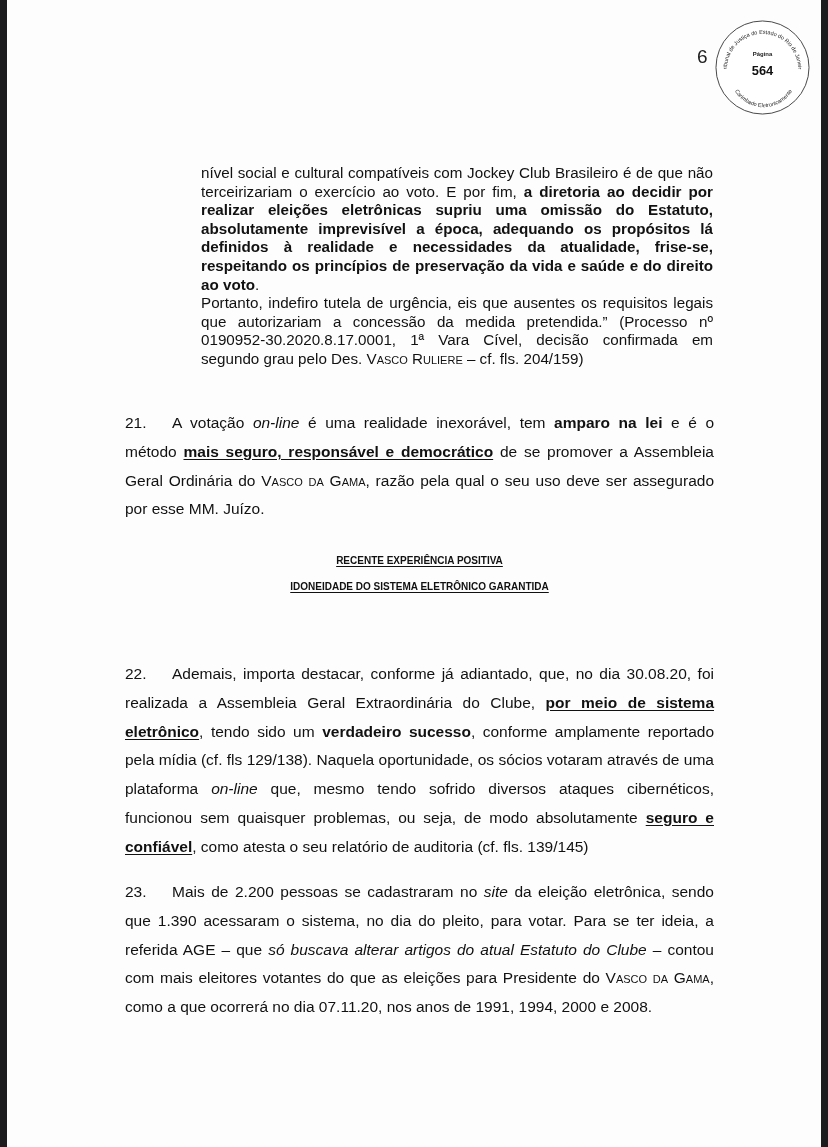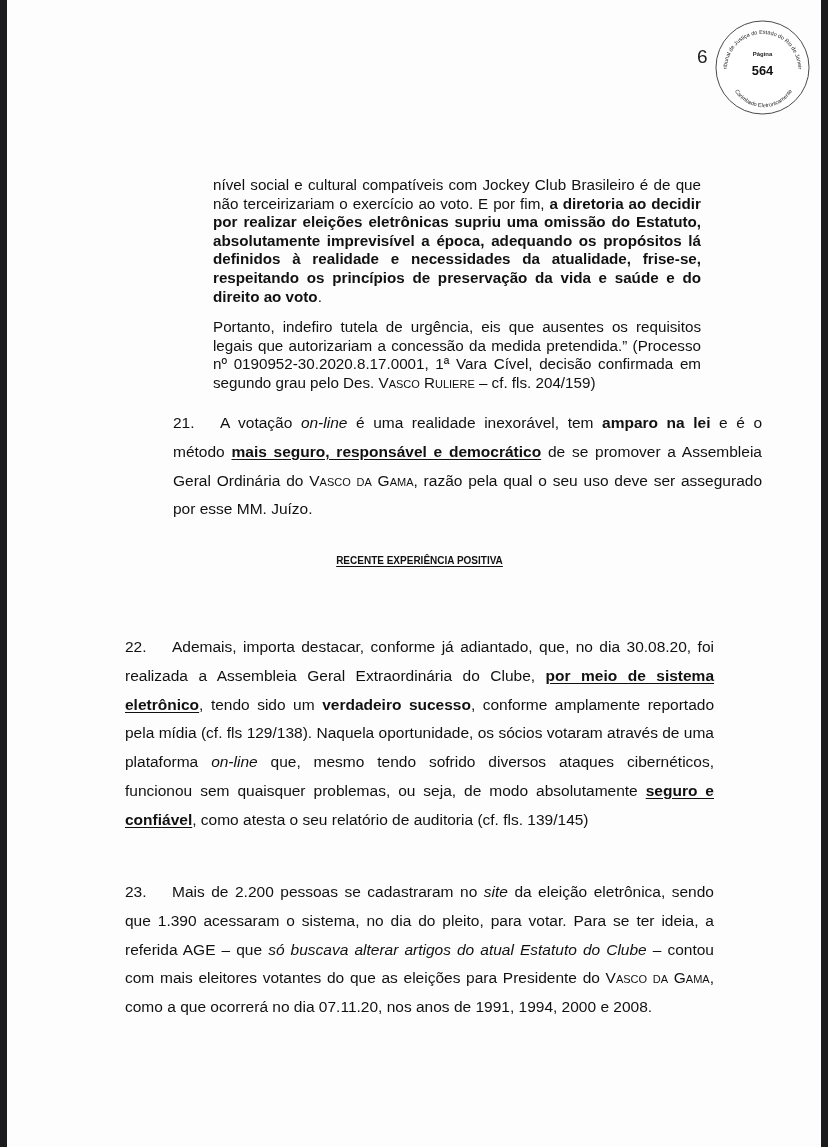--- a/index.html
+++ b/index.html
@@ -18,21 +18,21 @@
     font-size: 19px; color: #222;
   }
   .stamp {
     position: absolute; left: 706px; top: 18px; width: 99px; height: 99px;
   }
   .stamp svg { width: 100%; height: 100%; }
   .quote {
     position: absolute; left: 194px; top: 164px; width: 512px;
     font-size: 15.2px; line-height: 18.6px; text-align: justify;
   }
-  .quote p { margin: 12px; text-align: justify; }
+  .quote p { margin: 0; text-align: justify; }
   .quote p.last-left { text-align-last: left; }
   .para {
     position: absolute; left: 118px; width: 589px;
     font-size: 15.5px; line-height: 28.8px; text-align: justify;
   }
   .para .num { display: inline-block; width: 47px; }
   .sc { font-variant: small-caps; }
   b { font-weight: bold; }
   u { text-decoration: underline; text-underline-offset: 2px; }
   .heading {
@@ -64,29 +64,30 @@
         <textPath href="#arcBot" startOffset="50%" text-anchor="middle">Carimbado Eletronicamente</textPath>
       </text>
     </svg>
   </div>
 
   <div class="quote">
     <p class="last-left"><span>nível social e cultural compatíveis com Jockey Club Brasileiro é de que não terceirizariam o exercício ao voto. E por fim, </span><b>a diretoria ao decidir por realizar eleições eletrônicas supriu uma omissão do Estatuto, absolutamente imprevisível a época, adequando os propósitos lá definidos à realidade e necessidades da atualidade, frise-se, respeitando os princípios de preservação da vida e saúde e do direito ao voto</b><span>.</span></p>
     <p class="last-left"><span>Portanto, indefiro tutela de urgência, eis que ausentes os requisitos legais que autorizariam a concessão da medida pretendida.” (Processo nº 0190952-30.2020.8.17.0001, 1ª Vara Cível, decisão confirmada em segundo grau pelo Des. </span><span class="sc">Vasco Ruliere</span><span> – cf. fls. 204/159)</span></p>
   </div>
 
-  <div class="para" style="top:409px;margin-left:48px;">
+  <div class="para" style="top:409px;">
     <span class="num">21.</span><span>A votação </span><i>on-line</i><span> é uma realidade inexorável, tem </span><b>amparo na lei</b><span> e é o método </span><b><u>mais seguro, responsável e democrático</u></b><span> de se promover a Assembleia Geral Ordinária do </span><span class="sc">Vasco da Gama</span><span>, razão pela qual o seu uso deve ser assegurado por esse MM. Juízo.</span>
   </div>
 
   <div class="heading" style="top:548px;">
     <div><span>RECENTE EXPERIÊNCIA POSITIVA</span></div>
+    <div><span>IDONEIDADE DO SISTEMA ELETRÔNICO GARANTIDA</span></div>
   </div>
 
-  <div class="para" style="top:633px;">
+  <div class="para" style="top:660px;">
     <span class="num">22.</span><span>Ademais, importa destacar, conforme já adiantado, que, no dia 30.08.20, foi realizada a Assembleia Geral Extraordinária do Clube, </span><b><u>por meio de sistema eletrônico</u></b><span>, tendo sido um </span><b>verdadeiro sucesso</b><span>, conforme amplamente reportado pela mídia (cf. fls 129/138). Naquela oportunidade, os sócios votaram através de uma plataforma </span><i>on-line</i><span> que, mesmo tendo sofrido diversos ataques cibernéticos, funcionou sem quaisquer problemas, ou seja, de modo absolutamente </span><b><u>seguro e confiável</u></b><span>, como atesta o seu relatório de auditoria (cf. fls. 139/145)</span>
   </div>
 
   <div class="para" style="top:878px;">
     <span class="num">23.</span><span>Mais de 2.200 pessoas se cadastraram no </span><i>site</i><span> da eleição eletrônica, sendo que 1.390 acessaram o sistema, no dia do pleito, para votar. Para se ter ideia, a referida AGE – que </span><i>só buscava alterar artigos do atual Estatuto do Clube</i><span> – contou com mais eleitores votantes do que as eleições para Presidente do </span><span class="sc">Vasco da Gama</span><span>, como a que ocorrerá no dia 07.11.20, nos anos de 1991, 1994, 2000 e 2008.</span>
   </div>
 
 </div>
 
 </body></html>

